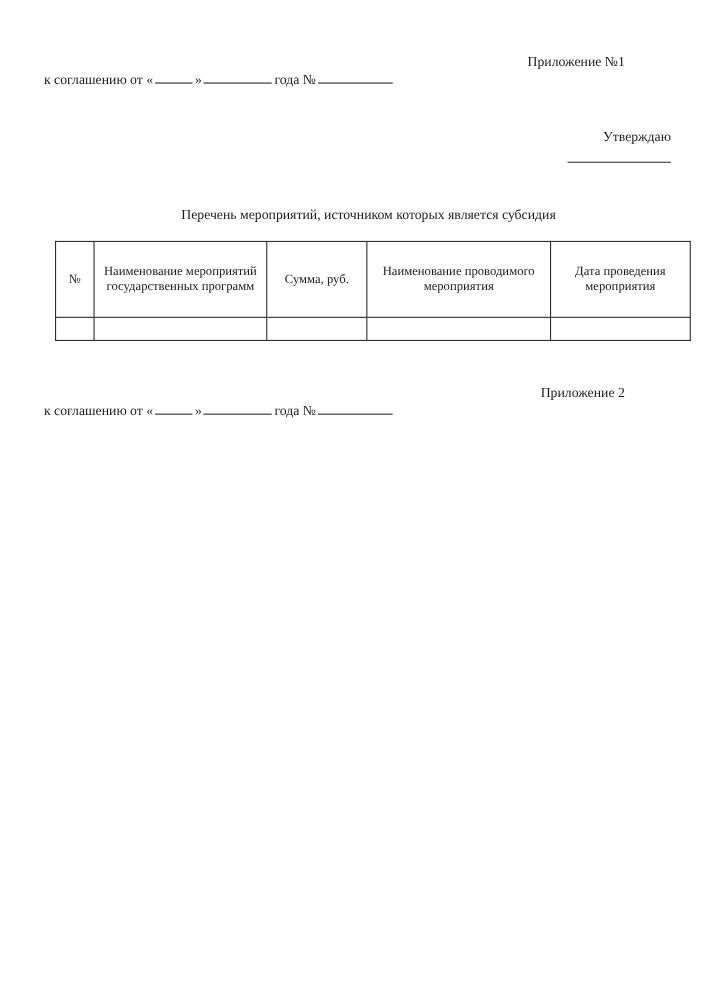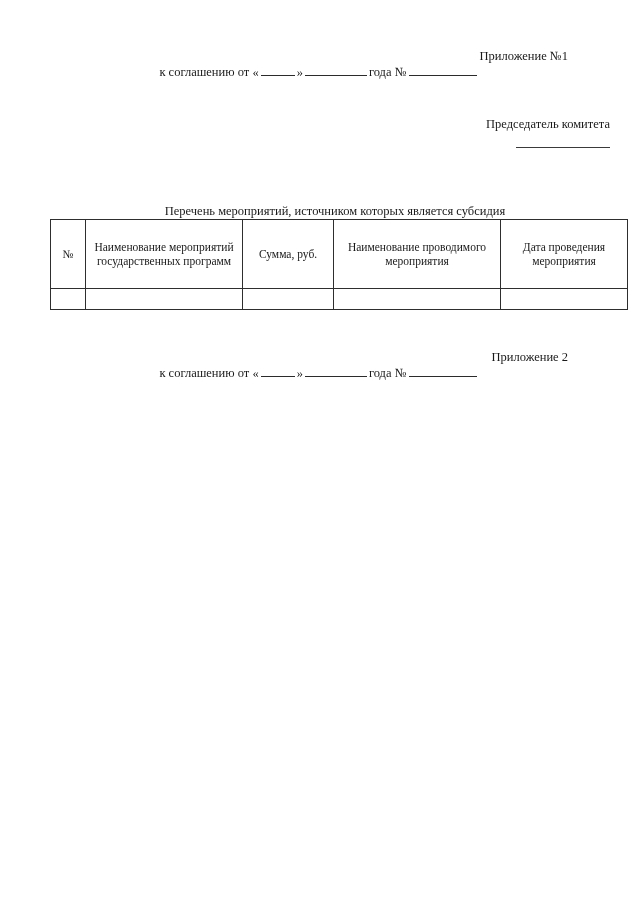--- a/index.html
+++ b/index.html
@@ -33,21 +33,21 @@
   .appendix-title {
     text-align: right;
     font-size: 12.5px;
     padding-right: 32px;
     line-height: 16px;
     white-space: nowrap;
   }
   .appendix-line {
     font-size: 12.5px;
     line-height: 17px;
-    text-align: center;
+    text-align: left;
     padding-right: 2px;
     white-space: nowrap;
   }
   .blank {
     display: inline-block;
     border-bottom: 1px solid #2b2b2b;
     vertical-align: baseline;
     height: 11px;
     margin: 0 2px;
   }
@@ -141,25 +141,25 @@
 <div class="page">
 
   <div class="appendix-block" style="top: 32px;">
     <div class="appendix-title">Приложение №1</div>
     <div class="appendix-line">
       <span>к соглашению  от «</span><span class="blank blank-sm"></span><span>»</span><span class="blank blank-md"></span><span>года №</span><span class="blank blank-lg"></span>
     </div>
   </div>
 
   <div class="approve-block" style="top: 100px;">
-    <div class="approve-line">Председатель комитета</div>
+    <div class="approve-line">Утверждаю</div>
     <div class="sign-line"></div>
   </div>
 
-  <div class="section-heading" style="left: 40px; top: 188px; width: 590px; text-align: center;">Перечень мероприятий, источником которых является субсидия</div>
+  <div class="section-heading" style="left: 40px; top: 172px; width: 590px; text-align: center;">Перечень мероприятий, источником которых является субсидия</div>
 
   <table class="doc-table" id="table-events">
     <thead>
       <tr>
         <th class="col-num">№</th>
         <th class="col-name-prog">Наименование мероприятий государственных программ</th>
         <th class="col-sum">Сумма, руб.</th>
         <th class="col-name-event">Наименование проводимого мероприятия</th>
         <th class="col-date">Дата проведения мероприятия</th>
       </tr>

